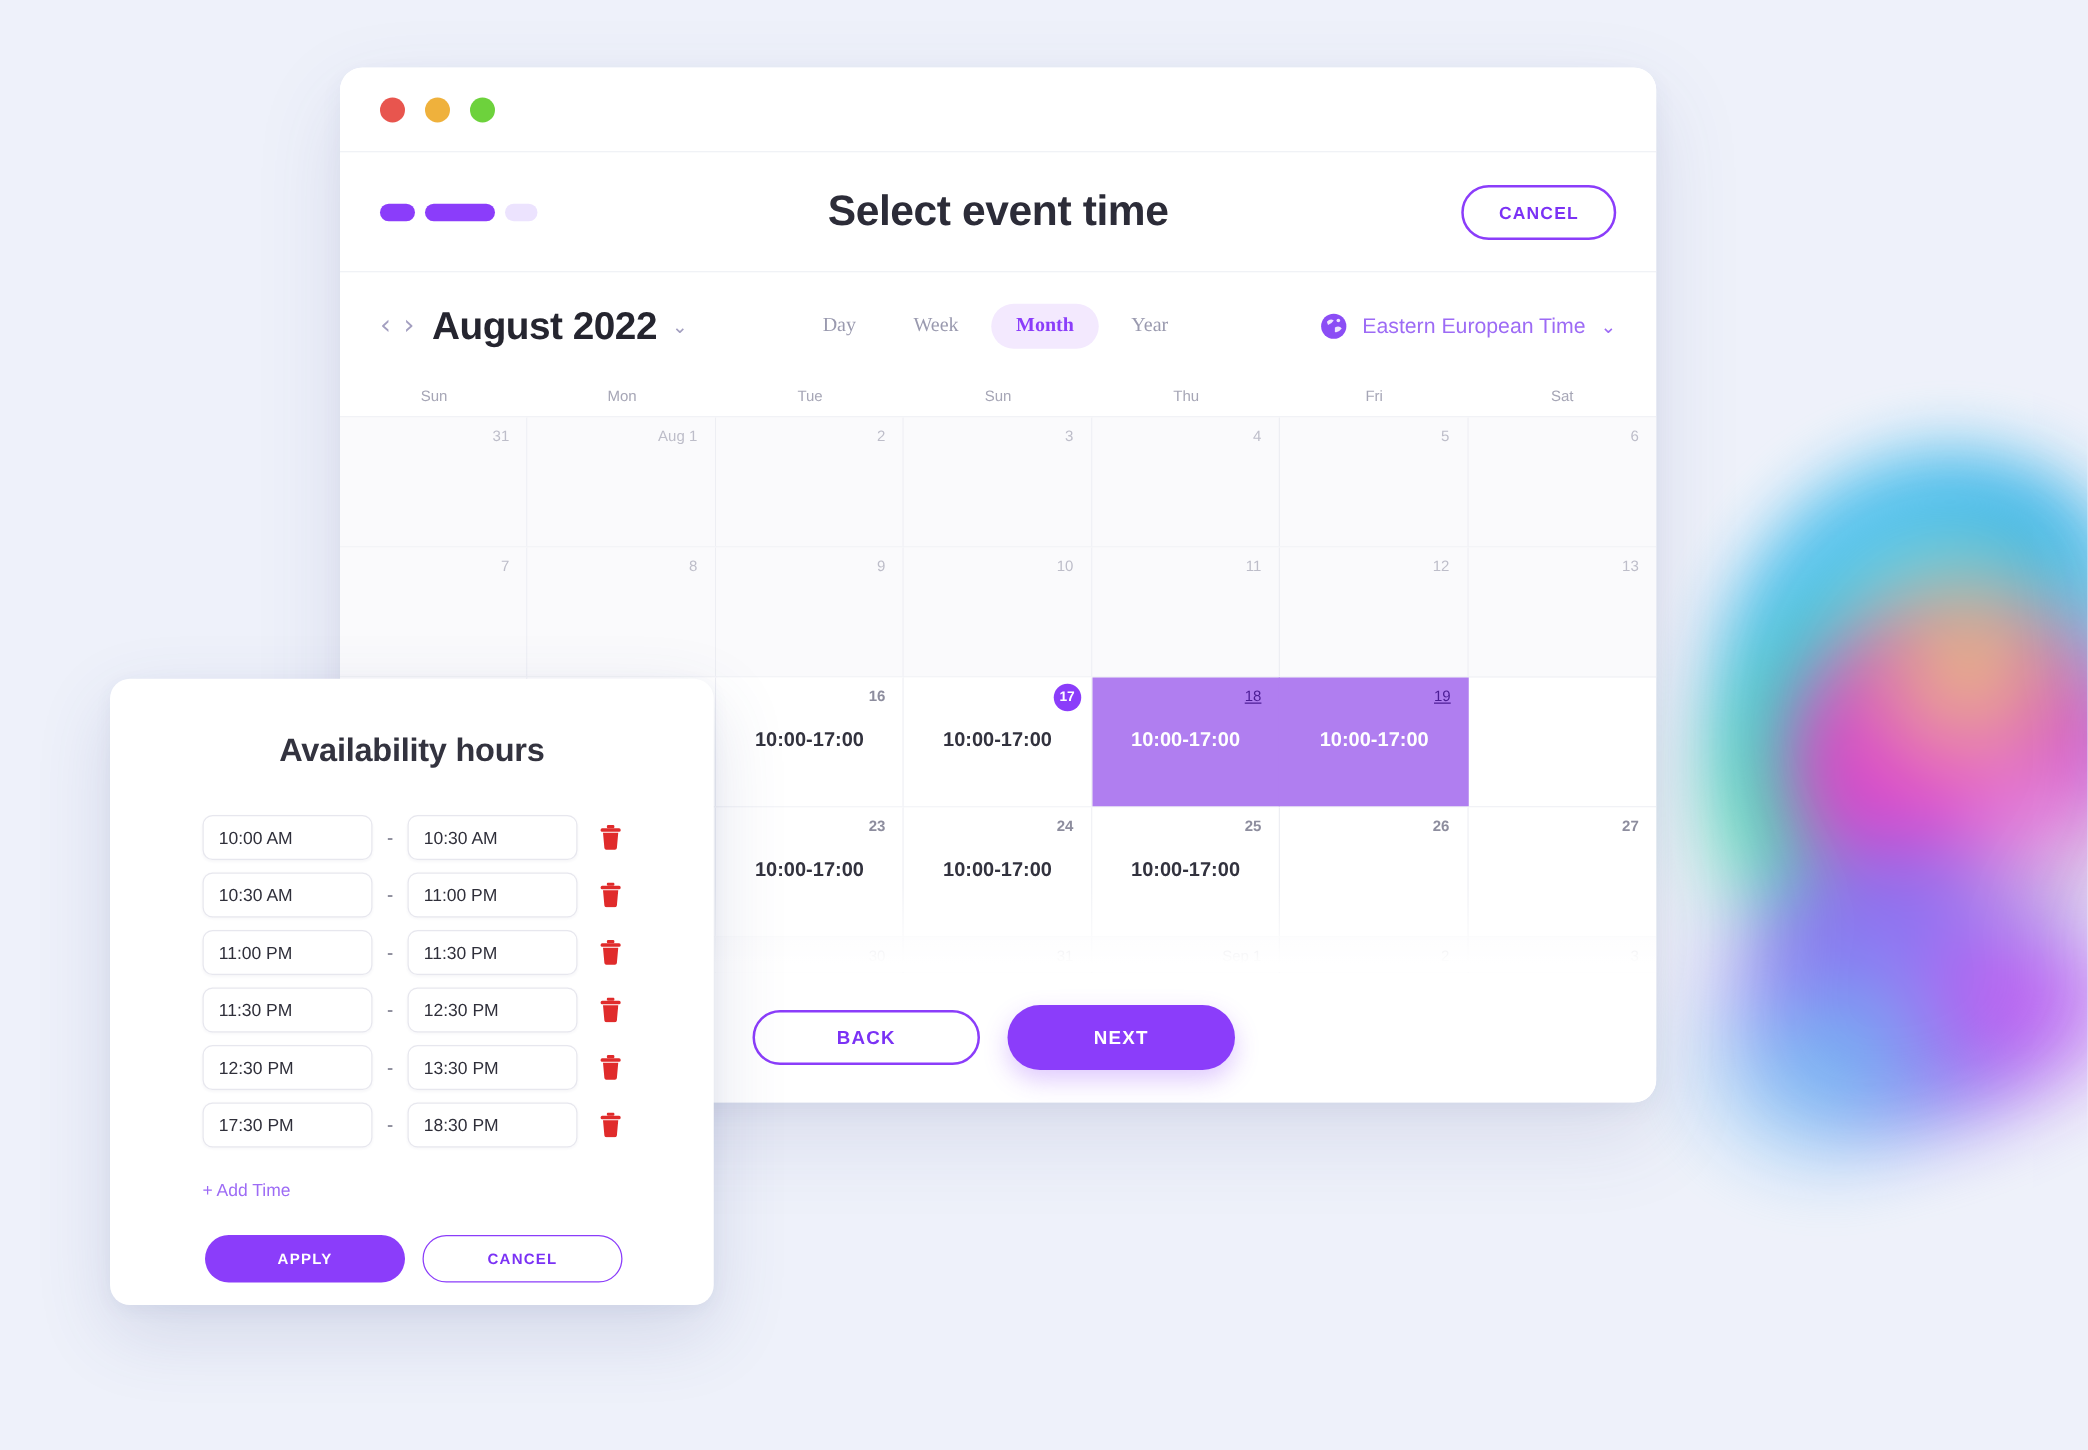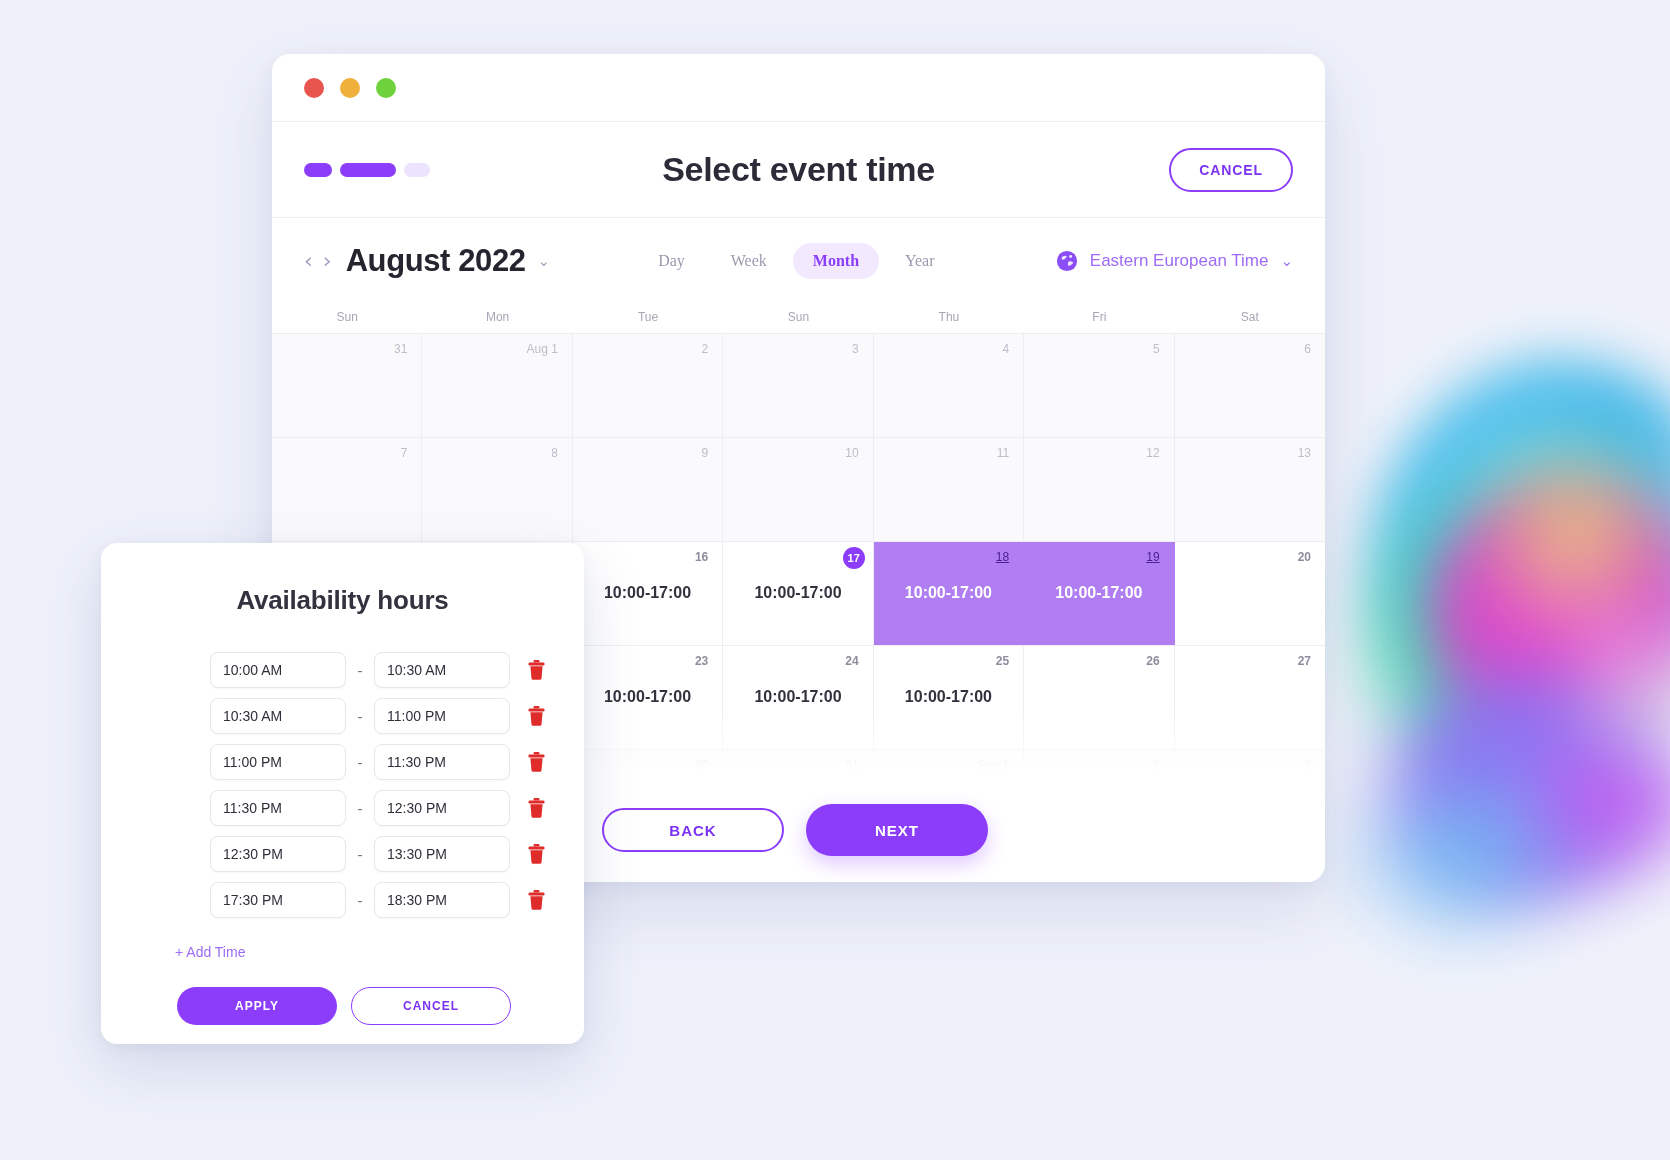--- a/index.html
+++ b/index.html
@@ -198,32 +198,32 @@
     width: 182px; height: 52px; border-radius: 26px;
     border: none; background: #8b3dfa; color: #fff;
     font-size: 15px; font-weight: 700; letter-spacing: 1px; cursor: pointer;
     font-family: inherit;
     box-shadow: 0 8px 20px rgba(139,61,250,.28);
   }
 
   
   #availability-modal {
     position: absolute;
-    left: 101px; top: 543px;
+    left: 88px; top: 543px;
     width: 483px; height: 501px;
     background: #fff;
     border-radius: 16px;
     box-shadow: 0 22px 60px rgba(70,80,140,.16), 0 4px 14px rgba(70,80,140,.06);
     padding: 42px 0 0 0;
   }
   .modal-title {
     text-align: center; font-size: 26px; font-weight: 700; color: #33333f;
     letter-spacing: -.2px; margin-bottom: 36px;
   }
-  .time-rows { padding-left: 109px; }
+  .time-rows { padding-left: 74px; }
   .time-row {
     display: flex; align-items: center; margin-bottom: 10px;
   }
   .time-input {
     width: 136px; height: 36px;
     border: 1px solid #e7e7ee; border-radius: 8px;
     font-size: 14px; color: #2f2f3a; padding: 0 12px;
     font-family: inherit; background: #fff;
     box-shadow: 0 1px 2px rgba(60,60,100,.04);
   }
@@ -382,23 +382,20 @@
             <span class="today-badge">17</span>
             <span class="evt">10:00-17:00</span>
           </div>
           <div class="cell selected">
             <span class="daynum">18</span>
             <span class="evt">10:00-17:00</span>
           </div>
           <div class="cell selected">
             <span class="daynum">19</span>
             <span class="evt">10:00-17:00</span>
-          </div>
-          <div class="cell">
-            <span class="daynum">20</span>
           </div>
         </div>
         <div class="week">
           <div class="cell">
             <span class="daynum">21</span>
           </div>
           <div class="cell">
             <span class="daynum">22</span>
             <span class="evt">10:00-17:00</span>
           </div>

